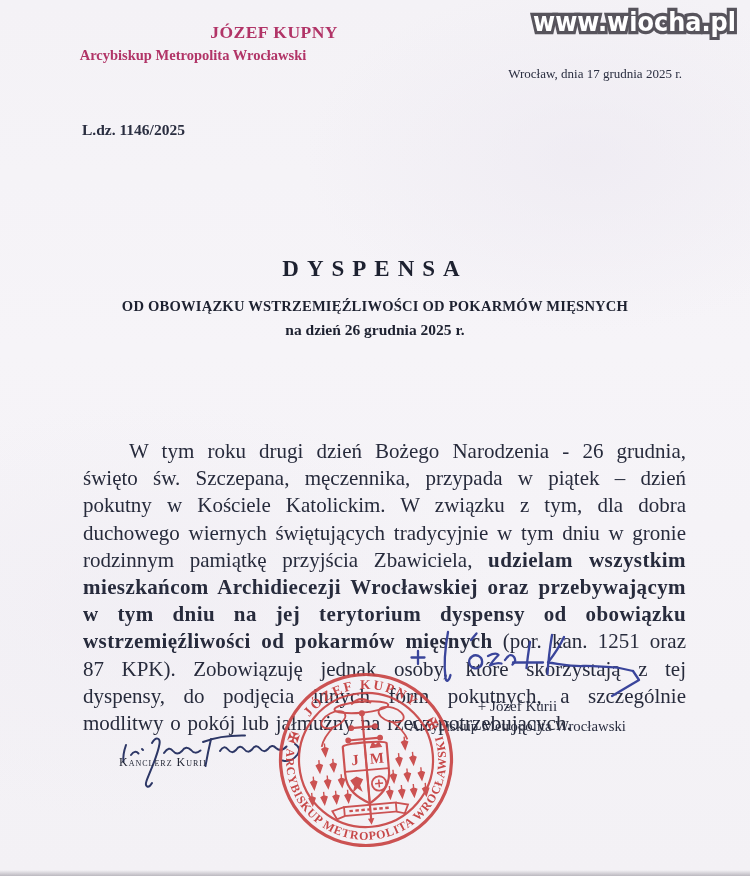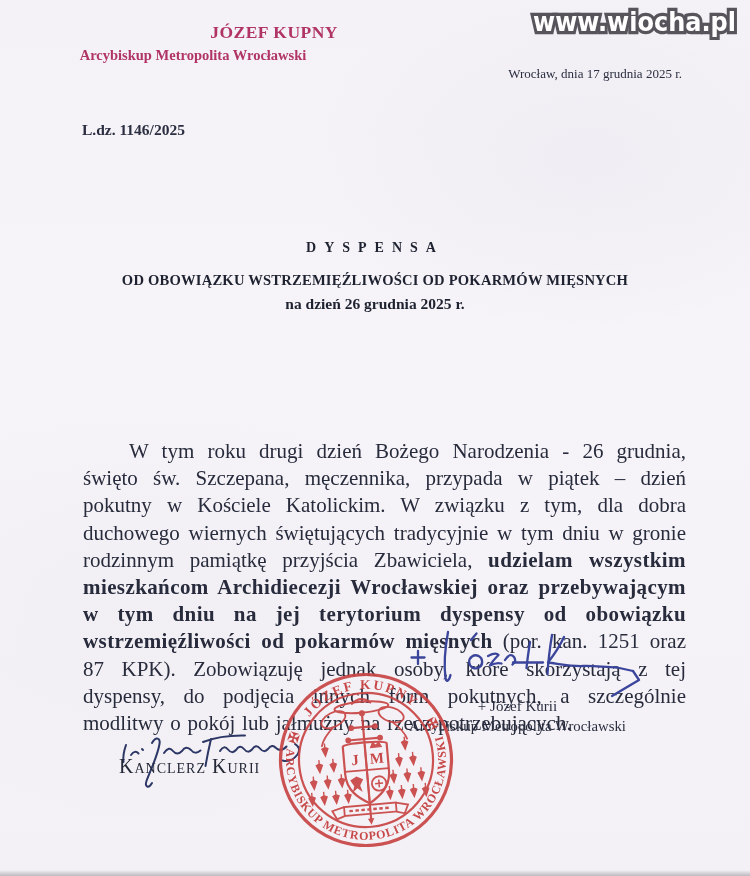--- a/index.html
+++ b/index.html
@@ -32,40 +32,40 @@
   }
 
   .letterhead { position: absolute; left: 48px; top: 22px; width: 290px; text-align: center; }
   .lh-name  { font-size: 17.5px; font-weight: bold; color: #b13467; letter-spacing: .5px; text-align: right; }
   .lh-title { font-size: 14.5px; font-weight: bold; color: #b13467; margin-top: 4px; }
 
   .dateline { position: absolute; top: 66px; right: 68px; font-size: 13px; color: #2a2e40; }
   .reference { position: absolute; top: 121px; left: 82px; font-size: 15.5px; color: #2a2e40; font-weight: bold; }
 
   .heading { position: absolute; left: 0; top: 240px; width: 750px; text-align: center; color: #1d2130; }
-  .h-title { font-size: 14px; font-weight: bold; letter-spacing: 8px; }
+  .h-title { font-size: 23px; font-weight: bold; letter-spacing: 8px; margin-top: 16px; }
   .h-sub1  { font-size: 14.6px; font-weight: bold; margin-top: 16px; letter-spacing: .2px; }
   .h-sub2  { font-size: 15.5px; font-weight: bold; margin-top: 6px; }
 
   .body-par {
     position: absolute; left: 83px; top: 390px; width: 603px;
     font-size: 21px; line-height: 27.2px;
     text-align: justify; text-indent: 46px;
     color: #272b3c; word-spacing: 1.5px; margin-top: 48px;
   }
   .body-par b { letter-spacing: .4px; }
 
   .sig-blue { position: absolute; left: 400px; top: 618px; }
   .signer { position: absolute; left: 385px; top: 698px; width: 265px; text-align: center; font-size: 15px; color: #2a2e40; }
   .signer .s-title { margin-top: 3px; font-size: 14.8px; }
 
   .sig-ink { position: absolute; left: 108px; top: 724px; }
   .chancellor {
     position: absolute; left: 119px; top: 755px;
-    font-size: 20px; font-variant: small-caps; letter-spacing: 1px; color: #232736;
+    font-size: 12px; font-variant: small-caps; letter-spacing: 1px; color: #232736;
   }
 
   .seal { position: absolute; left: 274px; top: 668px; opacity: .93; }
 </style>
 </head>
 <body>
 
 <div class="page">
 
   <div class="watermark">www.wiocha.pl</div>

